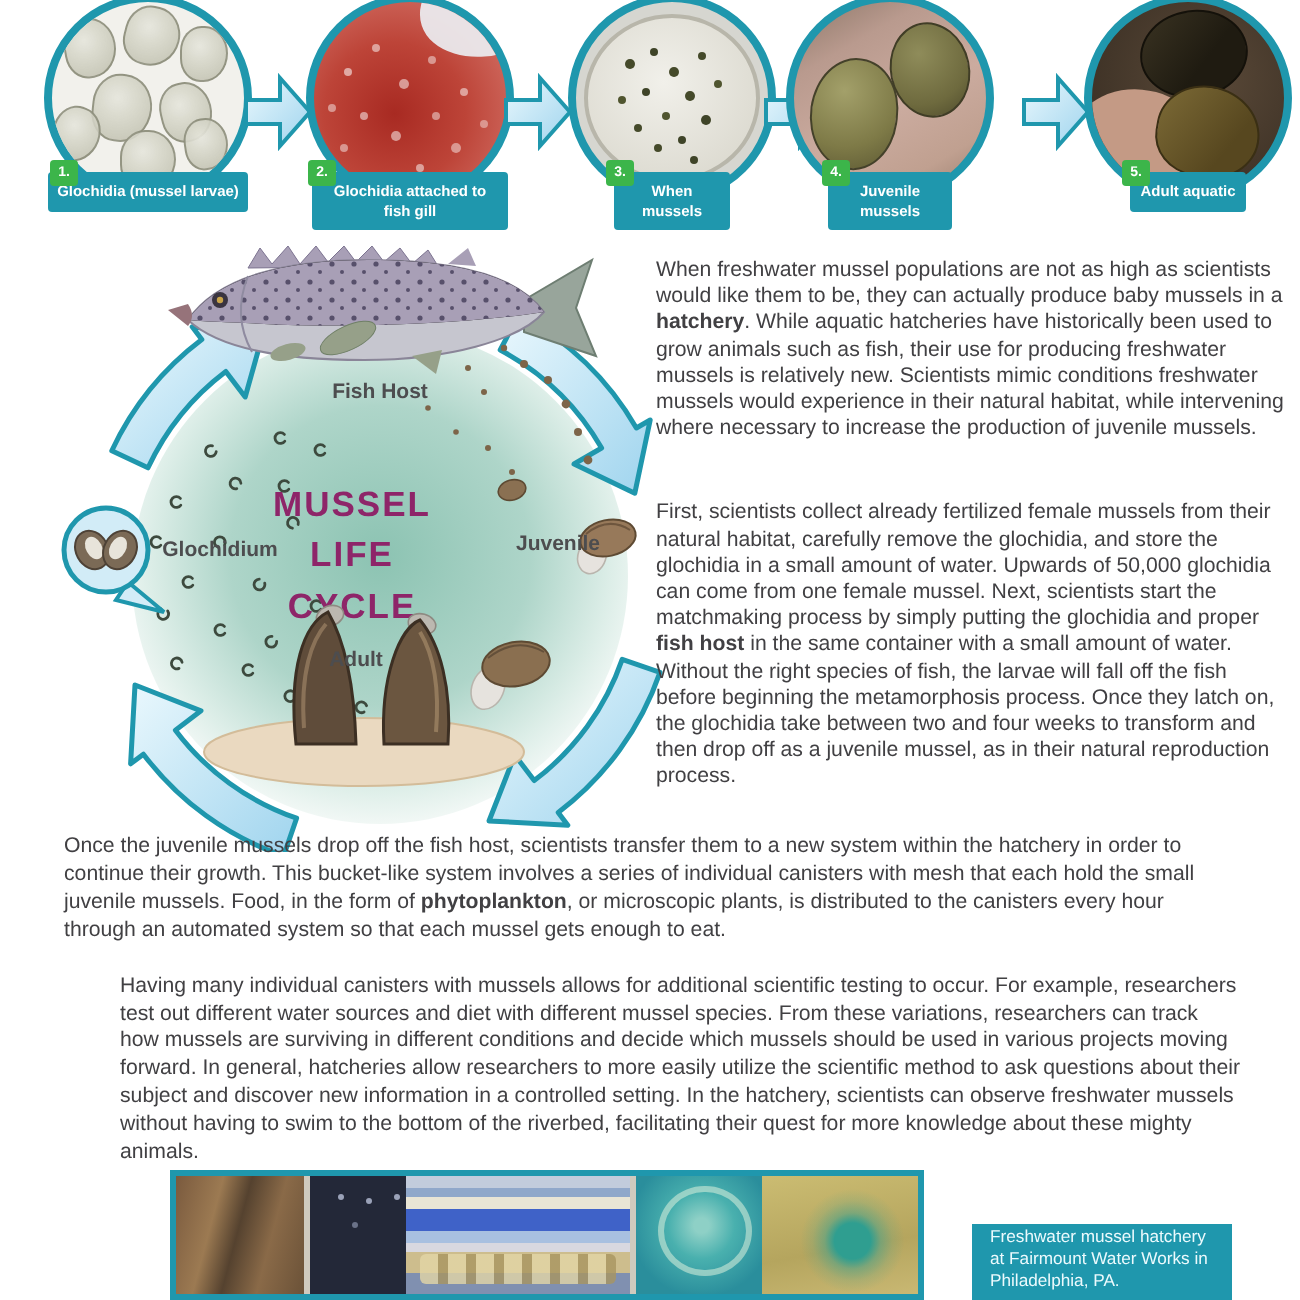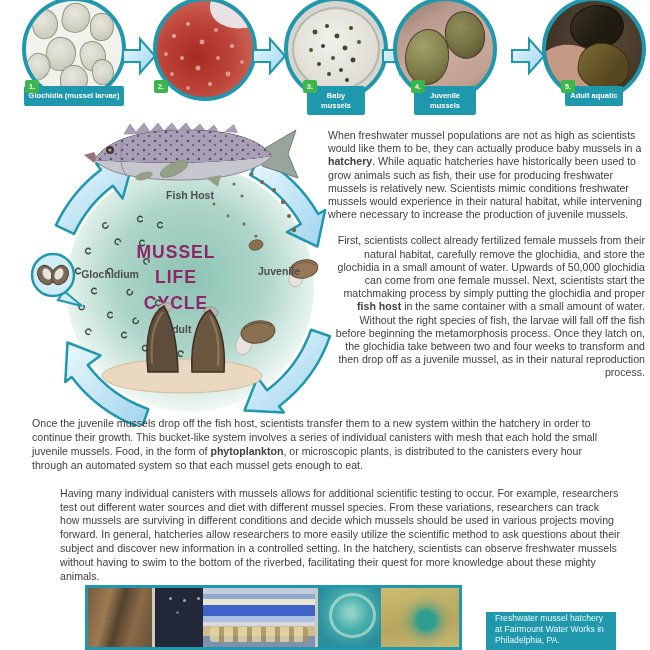--- a/index.html
+++ b/index.html
@@ -22,21 +22,21 @@
   .shell { position:absolute; border-radius:48% 52% 55% 45%;
     background:radial-gradient(circle at 40% 35%, rgba(230,230,220,.92), rgba(184,184,166,.85));
     border:1.5px solid rgba(108,110,90,.6); }
   .specks { position:absolute; width:2px; height:2px; border-radius:50%; }
   .m-oval { position:absolute; }
 
   
   #lifecycle { position:absolute; left:20px; top:120px; width:320px; height:306px; }
   .col-text { position:absolute; left:328px; top:129px; width:317px; color:#414043;
     font-size:10.6px; line-height:13.2px; }
-  .col-text p + p { margin-top:13px;text-align:right; }
+  .col-text p + p { margin-top:29px; }
   .full-text { position:absolute; left:32px; top:417px; width:588px; color:#414043;
     font-size:10.6px; line-height:13.9px; }
   .full-text p + p { margin-top:14px;margin-left:28px; }
   b { font-weight:bold; }
 
   
   #hatchery-photo { position:absolute; left:85px; top:585px; width:377px; height:65px;
     border:3px solid var(--teal,#1f97ad); display:flex; overflow:hidden; background:#888; }
   .seg { height:100%; position:relative; }
   .seg-door { width:18%; background:linear-gradient(105deg,#7a5a3e,#9c7a52 30%,#55422f 48%,#8a6a48 70%,#6b5238); border-right:3px solid #cfcabe; }
@@ -99,33 +99,34 @@
   <svg class="step-arrow" style="left:122px" viewBox="0 0 34 40">
     <path d="M1,14 H18 V3 L33,20 18,37 V26 H1 Z" fill="url(#ag)" stroke="var(--teal,#1f97ad)" stroke-width="2"></path>
   </svg>
 
   <div class="stage" style="left:153px">
     <div class="stage-circle" style="background:radial-gradient(circle at 42% 58%, #a82a22 0%, #bd4438 45%, #cc6358 75%, #d87e74 100%)">
       <span class="m-oval" style="left:52px;top:-26px;width:76px;height:52px;background:rgba(236,241,245,.9);border-radius:50%;transform:rotate(-18deg)"></span>
       <span class="specks" style="left:0;top:0;background:transparent;box-shadow:16px 34px 0 1px rgba(255,255,255,.55),30px 22px 0 1px rgba(255,255,255,.5),44px 40px 0 1.5px rgba(255,255,255,.5),58px 28px 0 1px rgba(255,255,255,.45),24px 56px 0 1px rgba(255,255,255,.5),40px 66px 0 1.5px rgba(255,255,255,.5),60px 56px 0 1px rgba(255,255,255,.45),74px 44px 0 1px rgba(255,255,255,.5),14px 72px 0 1px rgba(255,255,255,.45),52px 82px 0 1px rgba(255,255,255,.5),70px 72px 0 1.5px rgba(255,255,255,.45),84px 60px 0 1px rgba(255,255,255,.4),30px 86px 0 1px rgba(255,255,255,.4),8px 52px 0 1px rgba(255,255,255,.45)"></span>
     </div>
     <span class="badge" style="left:1px">2.</span>
+    <div class="stage-label" style="width:98px">Glochidia attached to fish gill</div>
   </div>
 
   <svg class="step-arrow" style="left:252px" viewBox="0 0 34 40">
     <path d="M1,14 H18 V3 L33,20 18,37 V26 H1 Z" fill="url(#ag)" stroke="var(--teal,#1f97ad)" stroke-width="2"></path>
   </svg>
 
   <div class="stage" style="left:284px">
     <div class="stage-circle" style="background:#d6d6d0">
       <span class="m-oval" style="left:4px;top:6px;width:88px;height:84px;background:radial-gradient(circle at 45% 40%, #f1f0ea, #dcdad0 80%);border:2px solid #b8b6aa;border-radius:50%"></span>
       <span class="specks" style="left:0;top:0;background:transparent;box-shadow:26px 30px 0 1.5px #454a2a,38px 24px 0 1px #3f4428,48px 34px 0 1.5px #454a2a,34px 44px 0 1px #3f4428,56px 46px 0 1.5px #454a2a,44px 56px 0 1px #50552f,64px 58px 0 1.5px #3f4428,30px 62px 0 1px #454a2a,52px 68px 0 1px #3f4428,70px 40px 0 1px #50552f,62px 26px 0 1px #454a2a,22px 48px 0 1px #50552f,40px 72px 0 1px #454a2a,58px 78px 0 1px #3f4428"></span>
     </div>
     <span class="badge" style="left:19px">3.</span>
-    <div class="stage-label" style="width:58px">Baby mussels</div>
+    <div class="stage-label" style="width:58px">When mussels</div>
   </div>
 
   <svg class="step-arrow" style="left:382px" viewBox="0 0 34 40">
     <path d="M1,14 H18 V3 L33,20 18,37 V26 H1 Z" fill="url(#ag)" stroke="var(--teal,#1f97ad)" stroke-width="2"></path>
   </svg>
 
   <div class="stage" style="left:393px">
     <div class="stage-circle" style="background:linear-gradient(150deg,#8c7668 0%,#b99a8e 25%,#cbab9f 55%,#c0a090 80%,#987d6d 100%)">
       <span class="m-oval" style="left:8px;top:28px;width:44px;height:56px;background:radial-gradient(circle at 35% 30%, #a3a06a, #7e7a47 60%, #5c5833);border:1px solid #44412a;border-radius:50% 50% 48% 52%;transform:rotate(8deg)"></span>
       <span class="m-oval" style="left:48px;top:10px;width:40px;height:48px;background:radial-gradient(circle at 40% 30%, #8f8c5a, #6e6a3e 65%, #4e4b2c);border:1px solid #403d26;border-radius:50%;transform:rotate(-12deg)"></span>

